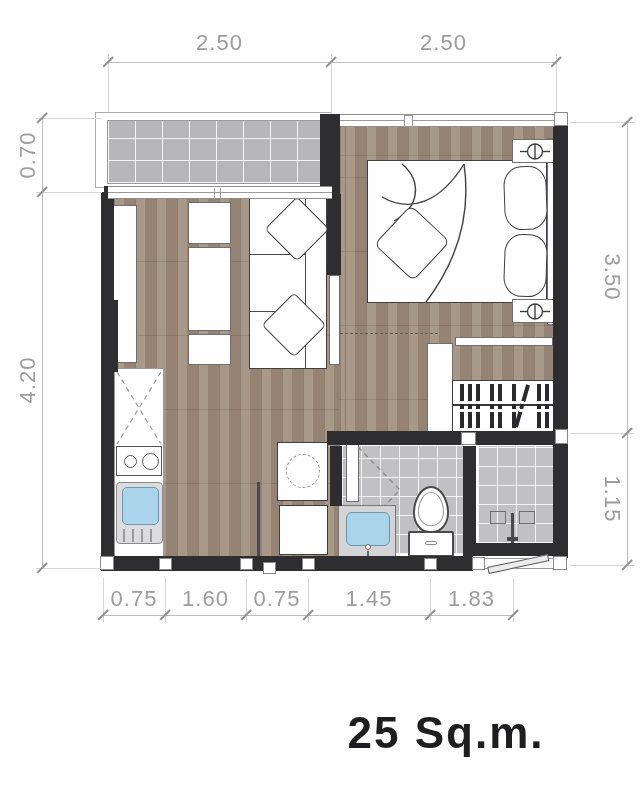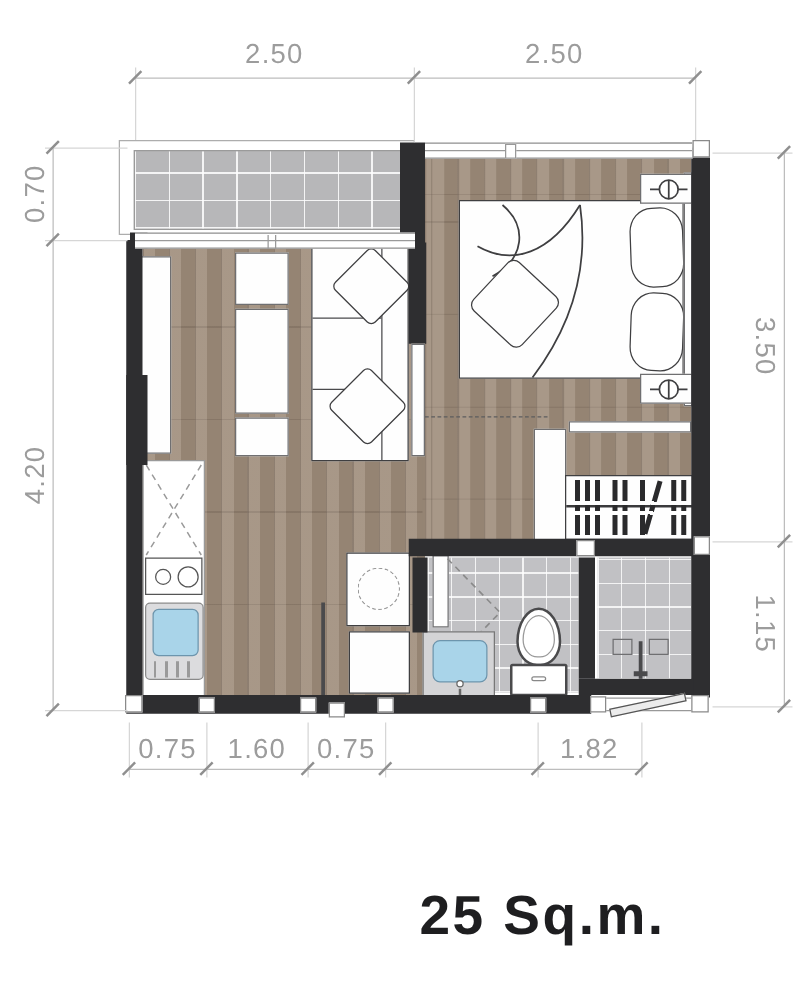--- a/index.html
+++ b/index.html
@@ -242,17 +242,18 @@
   <div class="ext" style="left:513px;top:578px;width:1px;height:44px;"></div>
   <div class="tick" style="left:96px;top:614px;"></div>
   <div class="tick" style="left:158px;top:614px;"></div>
   <div class="tick" style="left:239px;top:614px;"></div>
   <div class="tick" style="left:301px;top:614px;"></div>
   <div class="tick" style="left:423px;top:614px;"></div>
   <div class="tick" style="left:506px;top:614px;"></div>
   <div class="dim" style="left:103px;top:586px;width:62px;">0.75</div>
   <div class="dim" style="left:165px;top:586px;width:81px;">1.60</div>
   <div class="dim" style="left:246px;top:586px;width:62px;">0.75</div>
-  <div class="dim" style="left:430px;top:586px;width:83px;">1.82</div>
-
-  <div class="title" style="left:312px;top:708px;width:244px;">25 Sq.m.</div>
+  <div class="dim" style="left:308px;top:586px;width:122px;">1.45</div>
+  <div class="dim" style="left:430px;top:586px;width:83px;">1.83</div>
+
+  <div class="title" style="left:324px;top:708px;width:244px;">25 Sq.m.</div>
 
 </div>
 
 </body></html>

